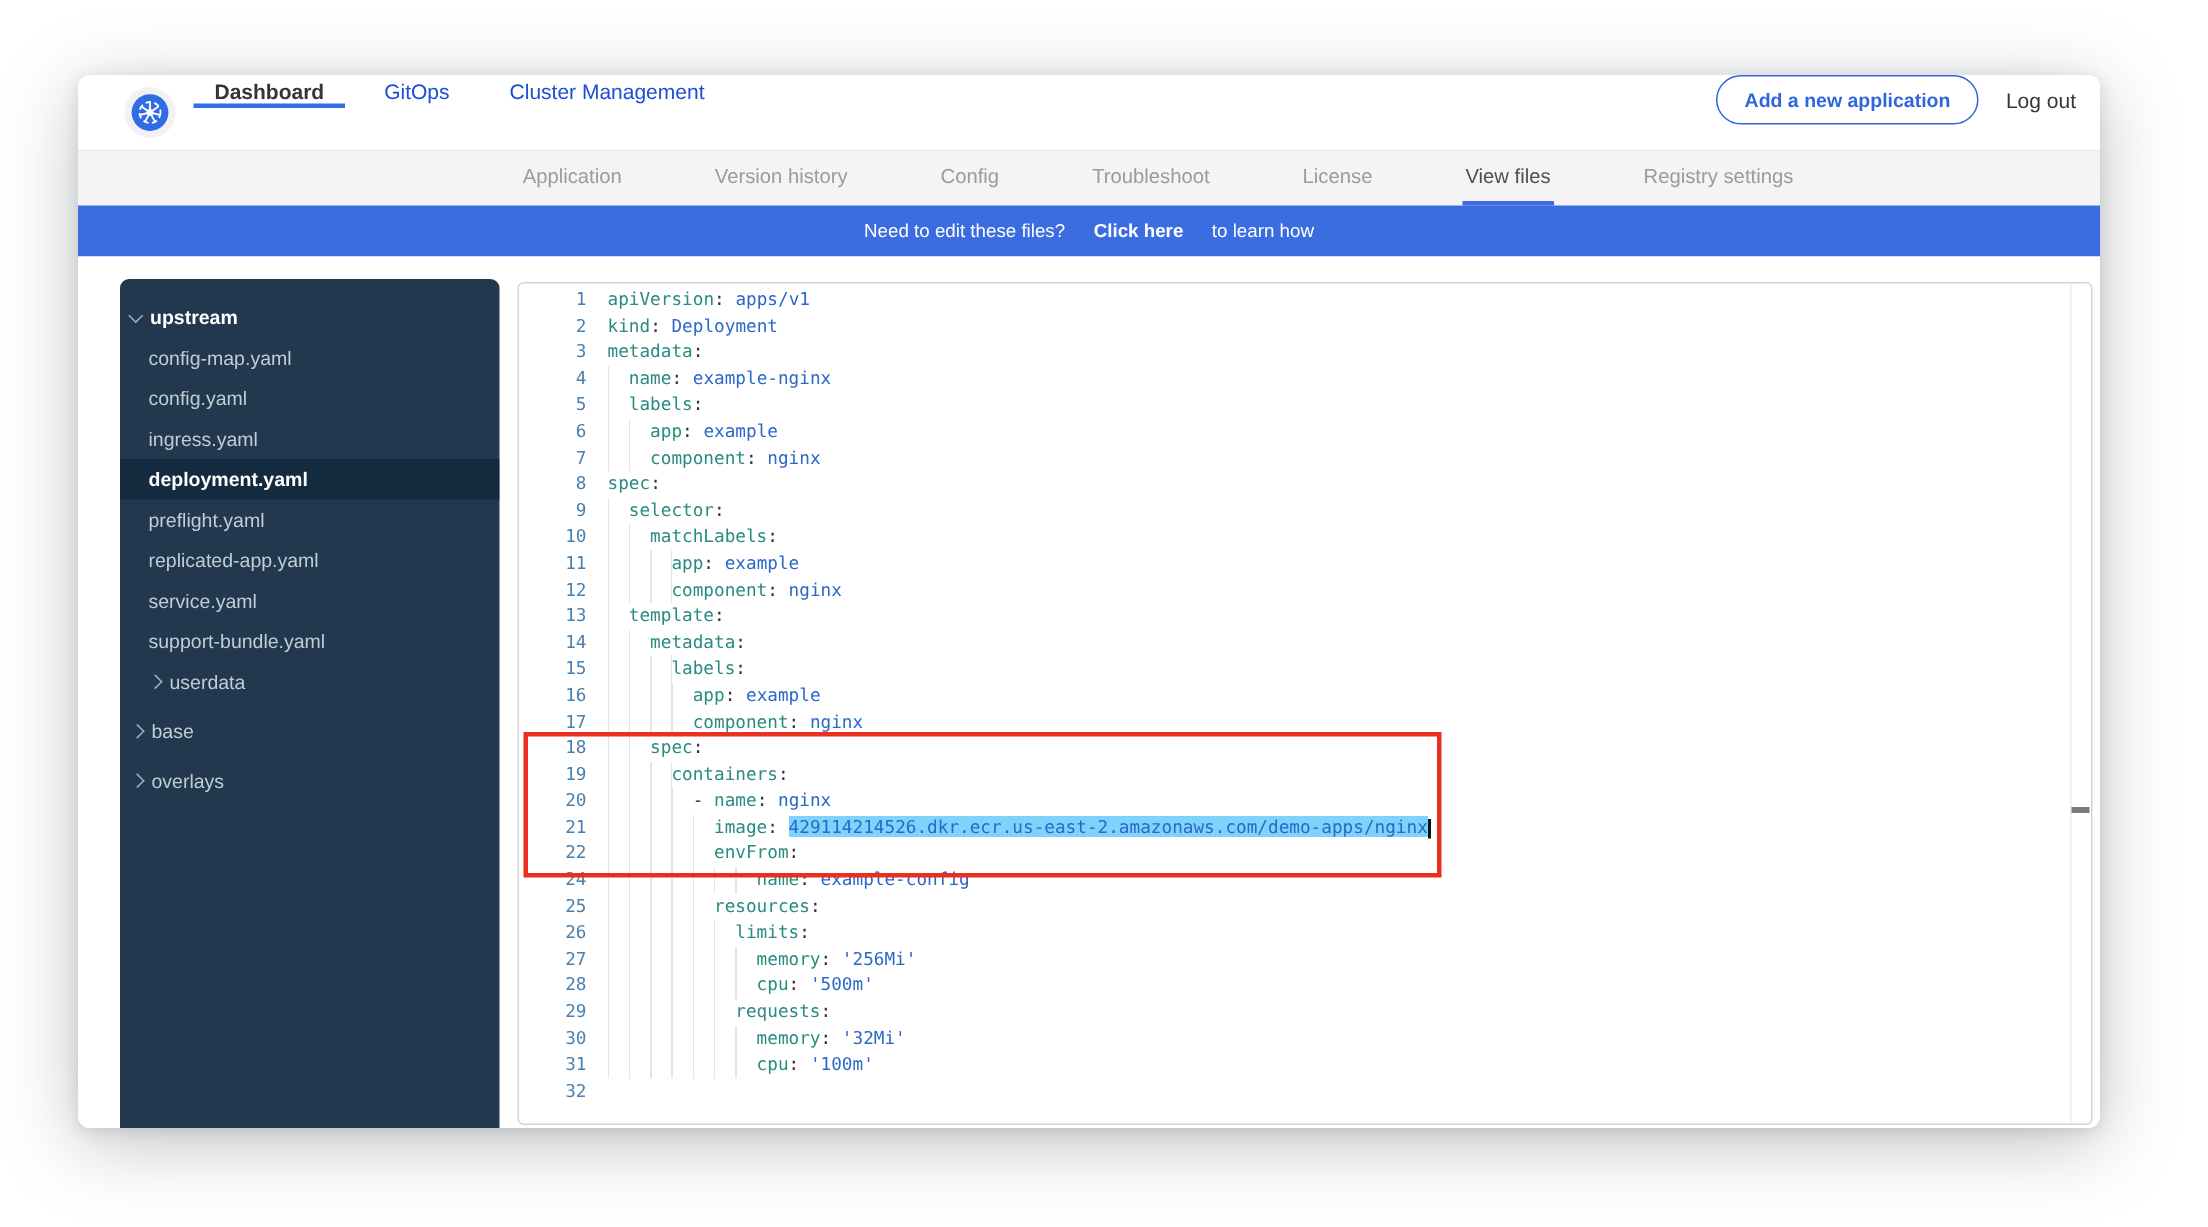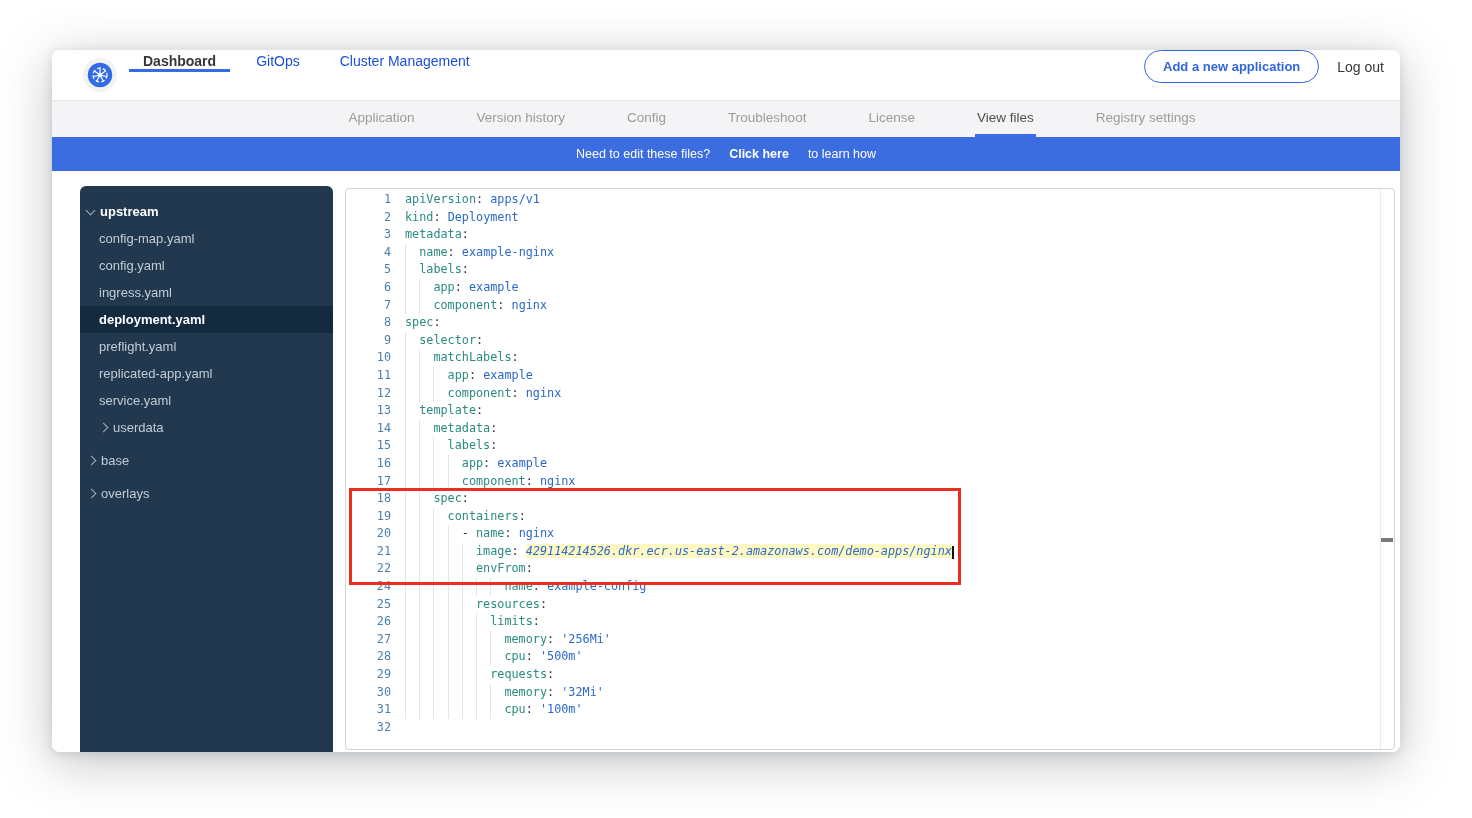--- a/index.html
+++ b/index.html
@@ -61,21 +61,21 @@
     border:1px solid #d4d4d4; border-radius:4px; overflow:hidden; font-family:"DejaVu Sans Mono", monospace; }
   .code-lines { position:absolute; left:0; top:2px; right:15px; }
   .cl { display:flex; height:17.6px; line-height:17.6px; font-size:11.8px; white-space:pre; }
   .ln { flex:none; width:45px; text-align:right; color:#4a80ad; user-select:none; }
   .ct { flex:1; margin-left:14px; position:relative; }
   .ind { display:inline-block; height:17.6px; vertical-align:bottom;
     background:repeating-linear-gradient(to right, #e4e4e4 0 1px, transparent 1px 14.2px); }
   .tok-k { color:#2a8b80; }
   .tok-v { color:#2b68c9; }
   .tok-p, .tok-d { color:#333; }
-  .tok-sel { color:#2b68c9; background:#fef9c3;font-style:italic; }
+  .tok-sel { color:#2b68c9; background:#7dd3fc; }
   .cursor { display:inline-block; width:2px; height:13px; background:#101010;
     vertical-align:text-bottom; margin-left:0px; margin-bottom:-1px; }
 
   .annotation-box { position:absolute; left:3px; top:299px; width:612px; height:97px;
     border:3px solid #ea2e1f; pointer-events:none; }
   .scroll-track { position:absolute; top:0; bottom:0; right:13px; border-left:1px solid #ececec; }
   .scroll-thumb { position:absolute; right:1px; top:349px; width:12px; height:4px; background:#7a7a7a; }
 </style>
 </head>
 <body>
@@ -145,20 +145,23 @@
           <span>deployment.yaml</span>
         </div>
         <div class="ft-row">
           <span>preflight.yaml</span>
         </div>
         <div class="ft-row">
           <span>replicated-app.yaml</span>
         </div>
         <div class="ft-row">
           <span>service.yaml</span>
+        </div>
+        <div class="ft-row">
+          <span>support-bundle.yaml</span>
         </div>
         <div class="ft-row">
           <span class="chev right"></span>
           <span>userdata</span>
         </div>
         <div class="ft-row lvl0 folder0">
           <span class="chev right"></span>
           <span>base</span>
         </div>
         <div class="ft-row lvl0 folder0">

